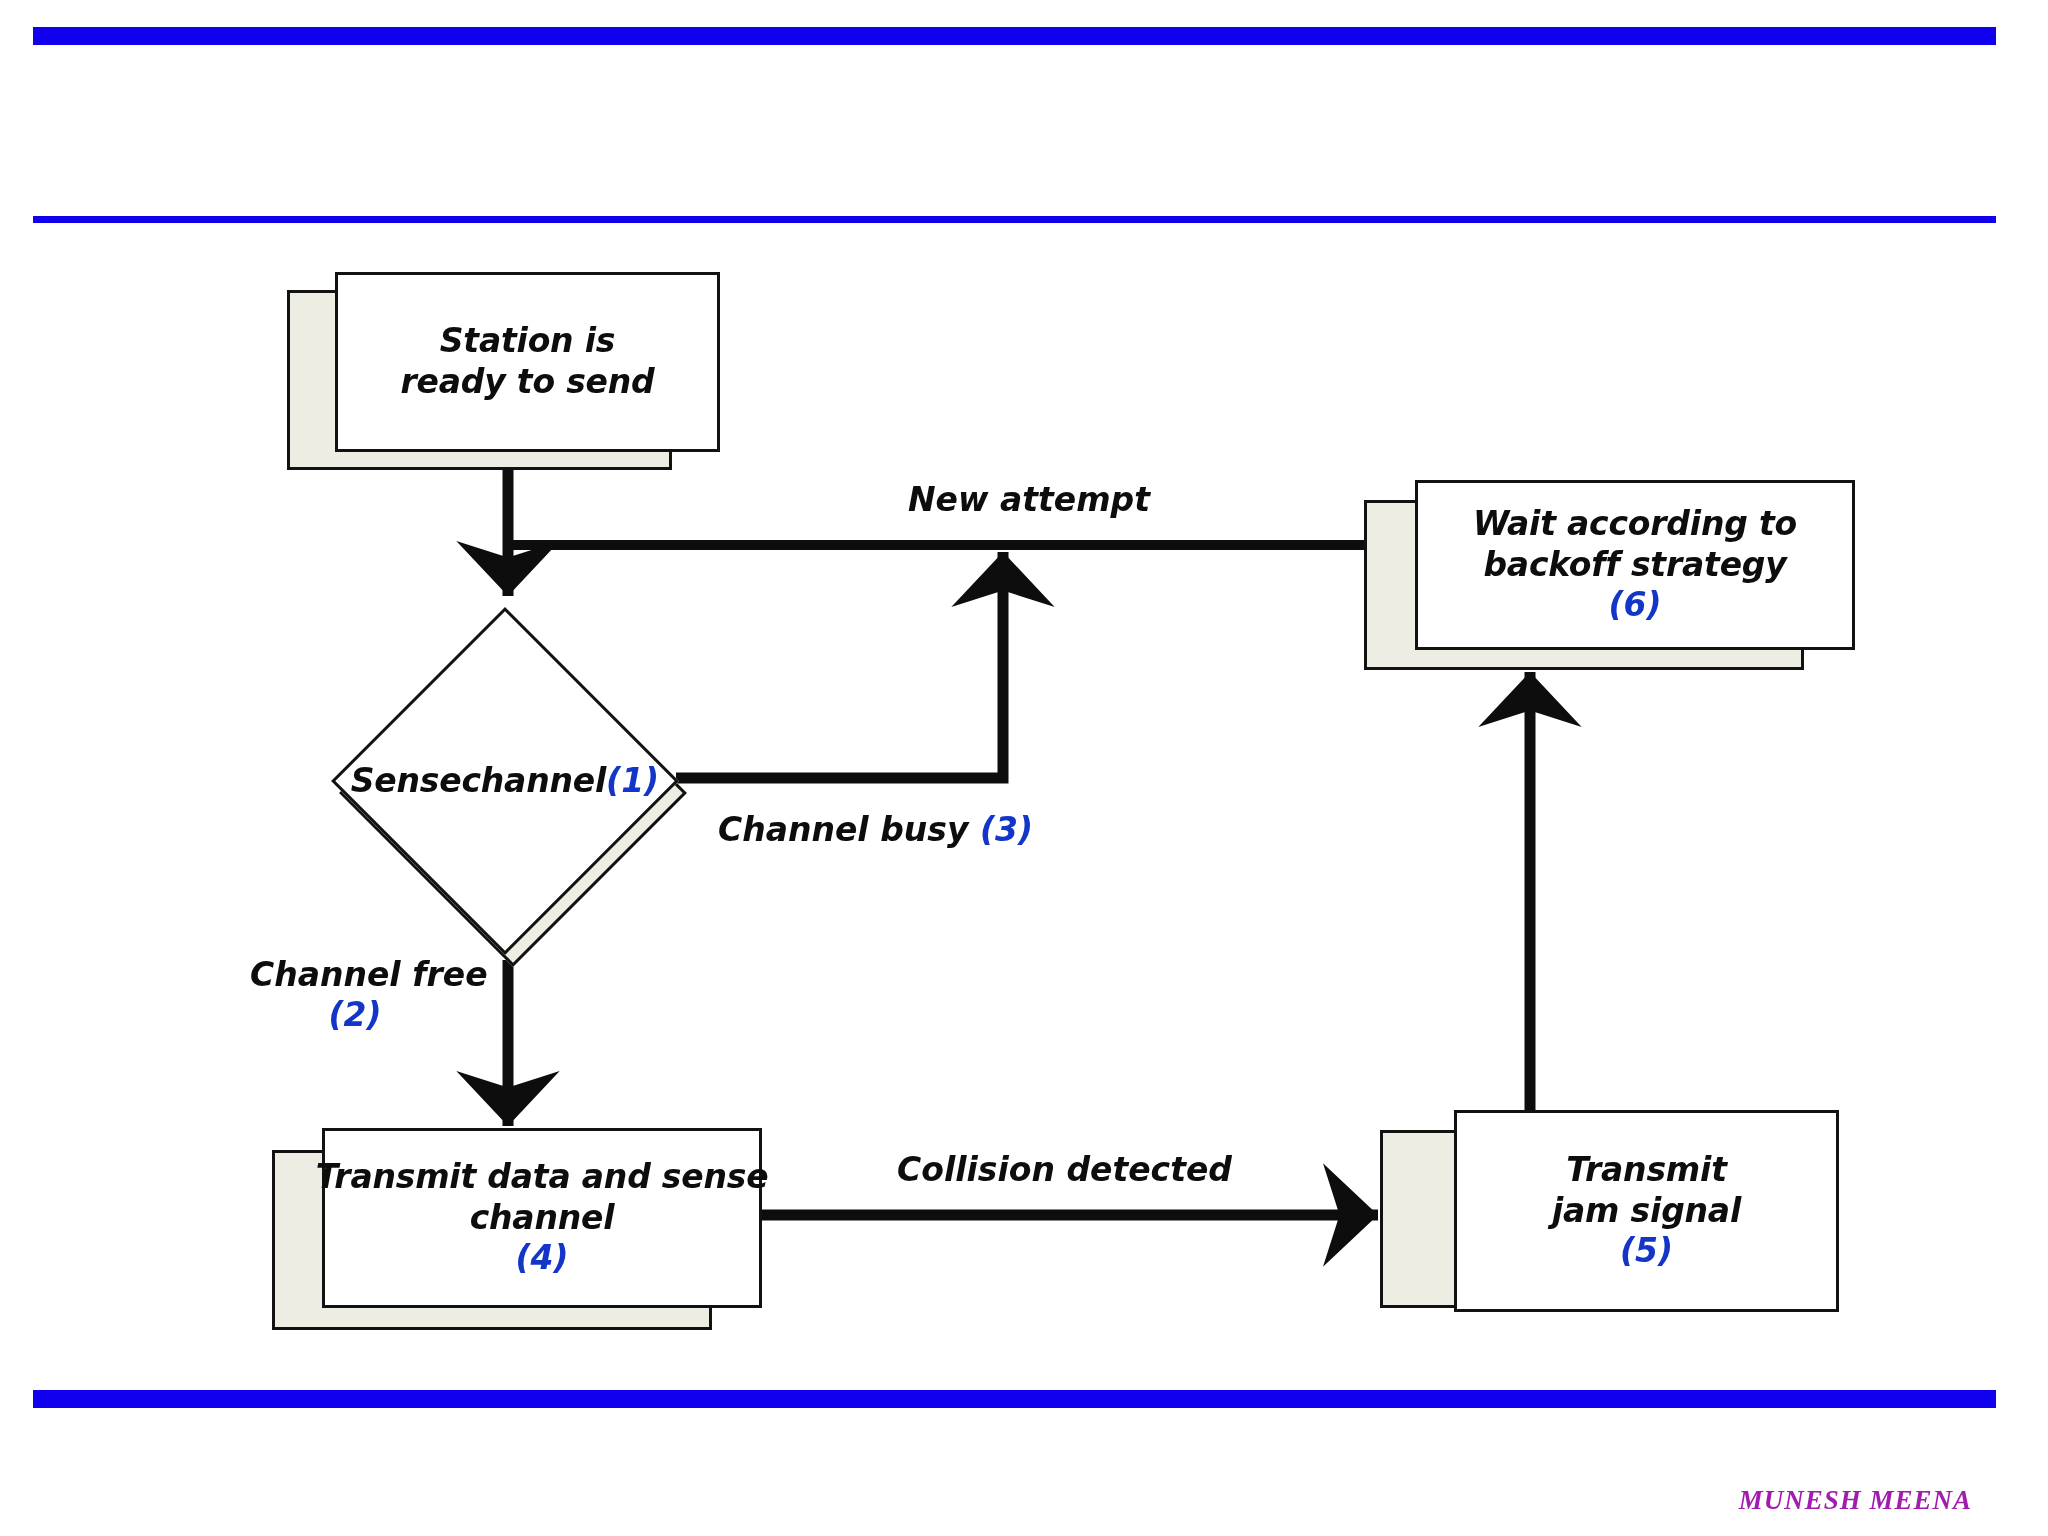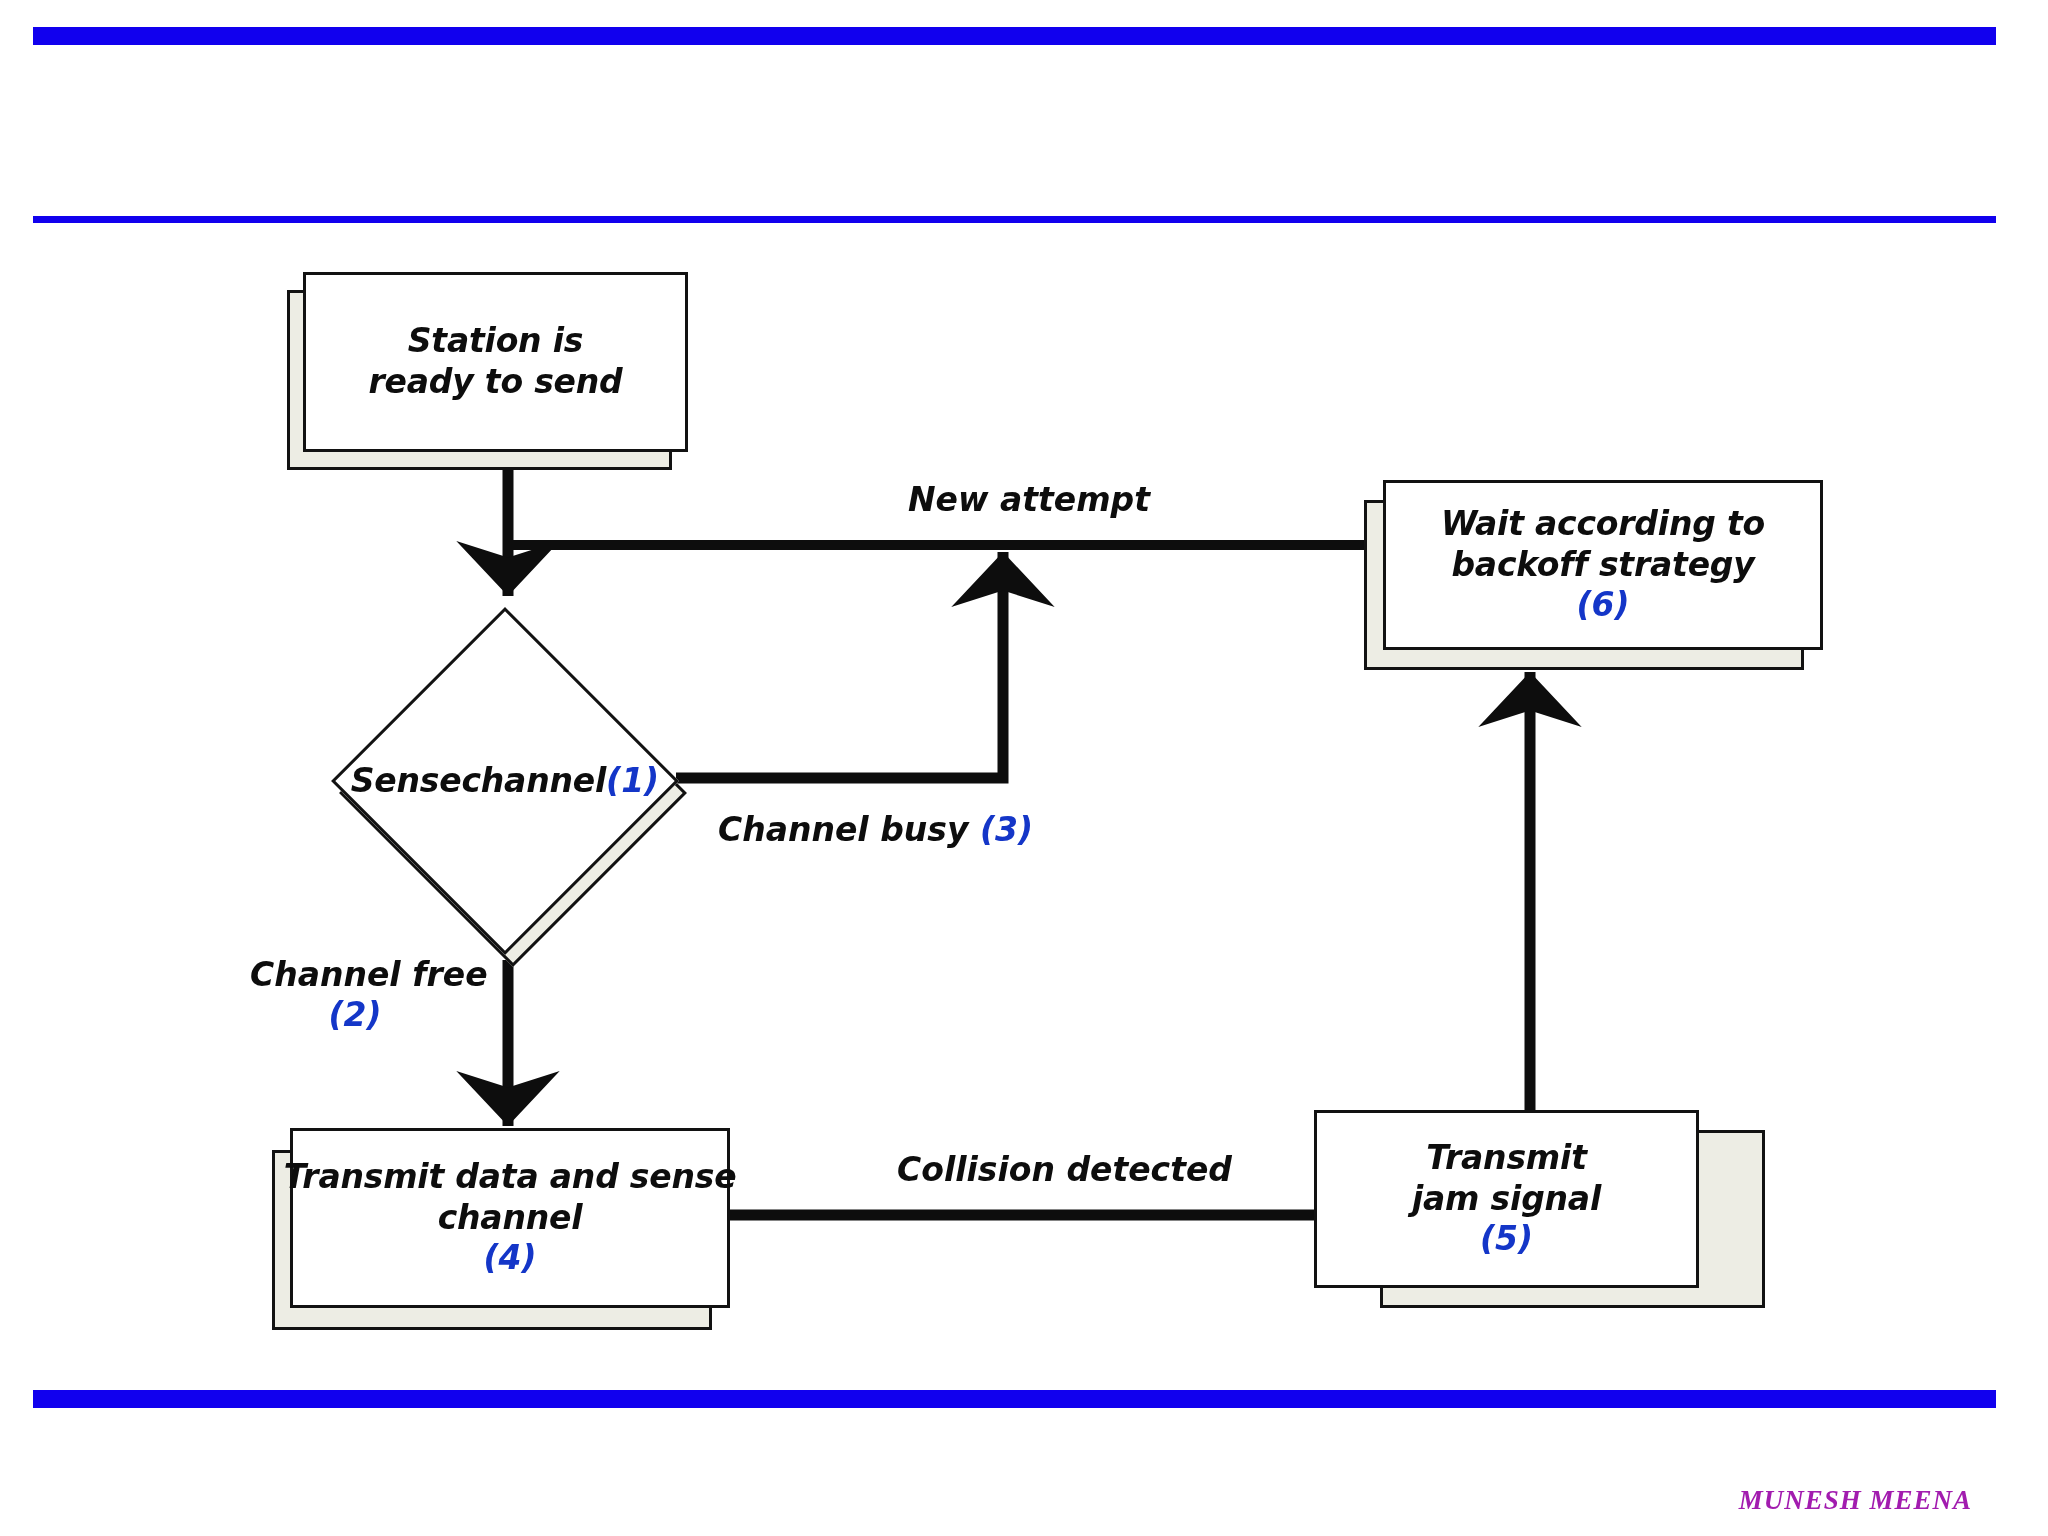--- a/index.html
+++ b/index.html
@@ -24,20 +24,21 @@
   .node{position:absolute;}
   .shadow{
     position:absolute;background:#EDEDE4;border:3px solid #121212;
     box-sizing:border-box;
   }
   .face{
     position:absolute;background:#FFFFFF;border:3px solid #121212;
     box-sizing:border-box;
     display:flex;flex-direction:column;align-items:center;justify-content:center;
     text-align:center;
+    margin-left:32px;
   }
   .ln{
     font-style:italic;font-weight:bold;color:#0d0d0d;
     font-size:33px;line-height:1.23;letter-spacing:-0.2px;
     white-space:nowrap;
   }
   .num{
     font-style:italic;font-weight:bold;color:#1436C8;
     font-size:33px;line-height:1.23;
   }
@@ -141,21 +142,21 @@
     <div class="shadow" style="left:1364px;top:500px;width:440px;height:170px;"></div>
     <div class="face" style="left:1383px;top:480px;width:440px;height:170px;text-align:center;">
       <div class="ln">Wait according to</div>
       <div class="ln">backoff strategy</div>
       <div class="num">(6)</div>
     </div>
   </div>
 
   <div class="node">
     <div class="shadow" style="left:1380px;top:1130px;width:385px;height:178px;"></div>
-    <div class="face" style="left:1314px;top:1110px;width:385px;height:178px;">
+    <div class="face" style="left:1422px;top:1110px;width:385px;height:202px;">
       <div class="ln">Transmit</div>
       <div class="ln">jam signal</div>
       <div class="num">(5)</div>
     </div>
   </div>
 
   <div class="edgelabel" style="left:908px;top:480px;">New attempt</div>
 
   <div class="edgelabel" style="left:718px;top:810px;">
     <span>Channel busy</span>

